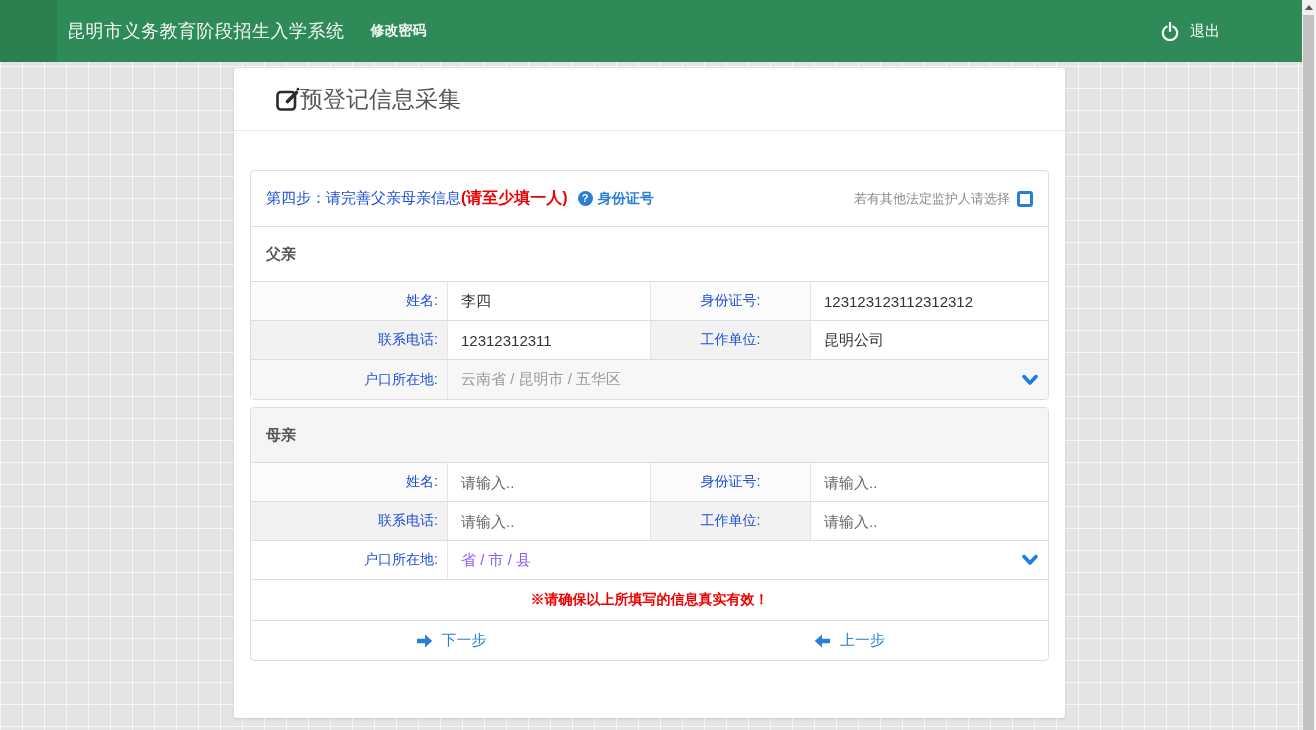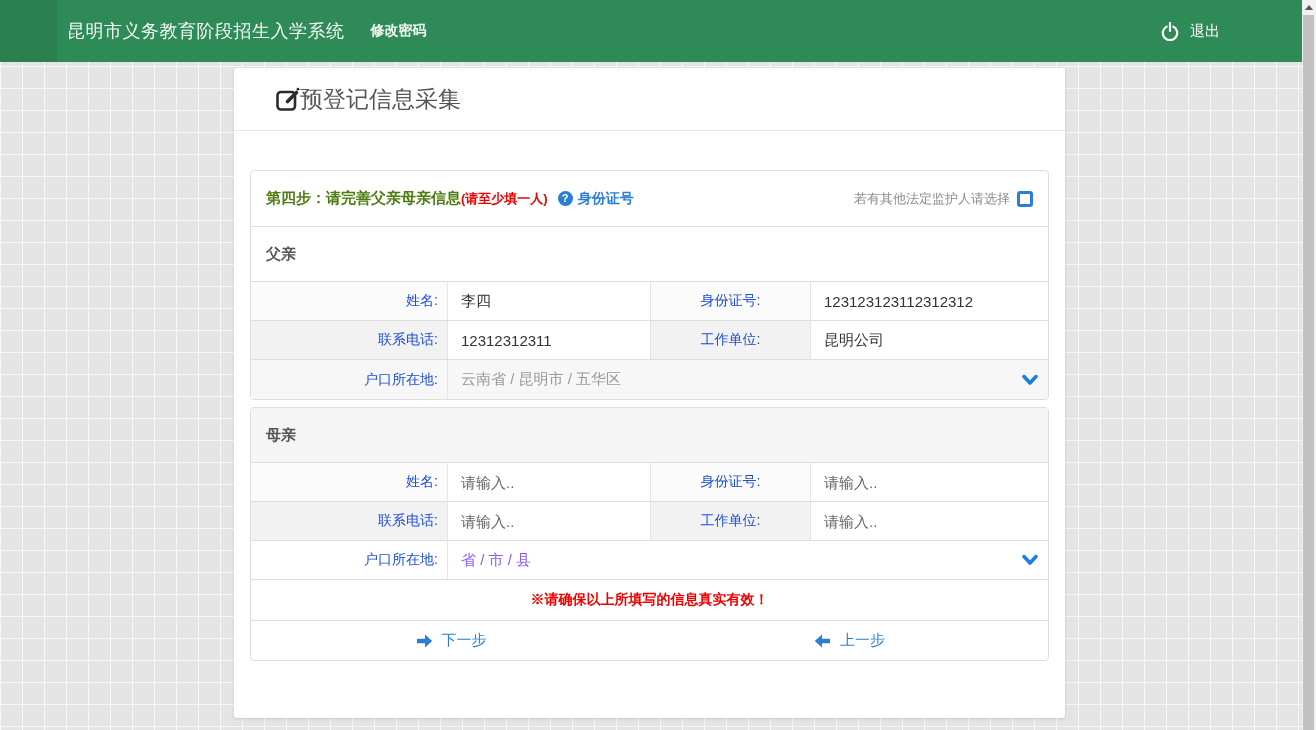--- a/index.html
+++ b/index.html
@@ -35,22 +35,22 @@
     position:absolute; left:234px; top:68px; width:831px; height:650px;
     background:#fff; border-radius:3px; box-shadow:0 1px 3px rgba(0,0,0,.13);
   }
   .card-head { height:63px; border-bottom:1px solid #e7e7e7; display:flex; align-items:center; padding-left:41px; }
   .card-head .card-title { font-size:23px; color:#555; }
 
   .panel { margin:39px 16px 0 16px; border:1px solid #ddd; border-radius:4px; overflow:hidden; background:#fff; }
   .panel.mother-panel { margin-top:7px; }
 
   .step-row { height:56px; display:flex; align-items:center; padding:0 15px; border-bottom:1px solid #ddd; }
-  .step-title { font-size:15px; font-weight:bold; color:#4d7c0f; }
-  .step-hint { font-size:13px; font-weight:bold; color:#ee0000; }
+  .step-title { font-size:15px; font-weight:normal; color:#1d4ed8; }
+  .step-hint { font-size:16px; font-weight:bold; color:#ee0000; }
   .help-icon { width:15px; height:15px; border-radius:50%; background:#2a7fd4; color:#fff;
     font-size:11px; font-weight:bold; line-height:15px; text-align:center; display:inline-block; margin:0 5px 0 10px; }
   .help-link { font-size:14px; font-weight:bold; color:#2a7fd4; cursor:pointer; }
   .guardian-label { font-size:13px; color:#8a8a8a; }
   .guardian-checkbox { width:16px; height:16px; border:3px solid #2a7fd4; border-radius:3px; background:#fff; margin-left:7px; cursor:pointer; }
 
   .sec-head { height:55px; display:flex; align-items:center; padding:0 15px; font-size:15px; font-weight:bold; color:#555; border-bottom:1px solid #ddd; background:#fff; }
   .sec-head.gray { background:#f5f5f5;font-family:Liberation Mono, monospace; }
 
   .frow { display:grid; grid-template-columns:197px 203px 160px 1fr; height:39px; border-bottom:1px solid #ddd; }

